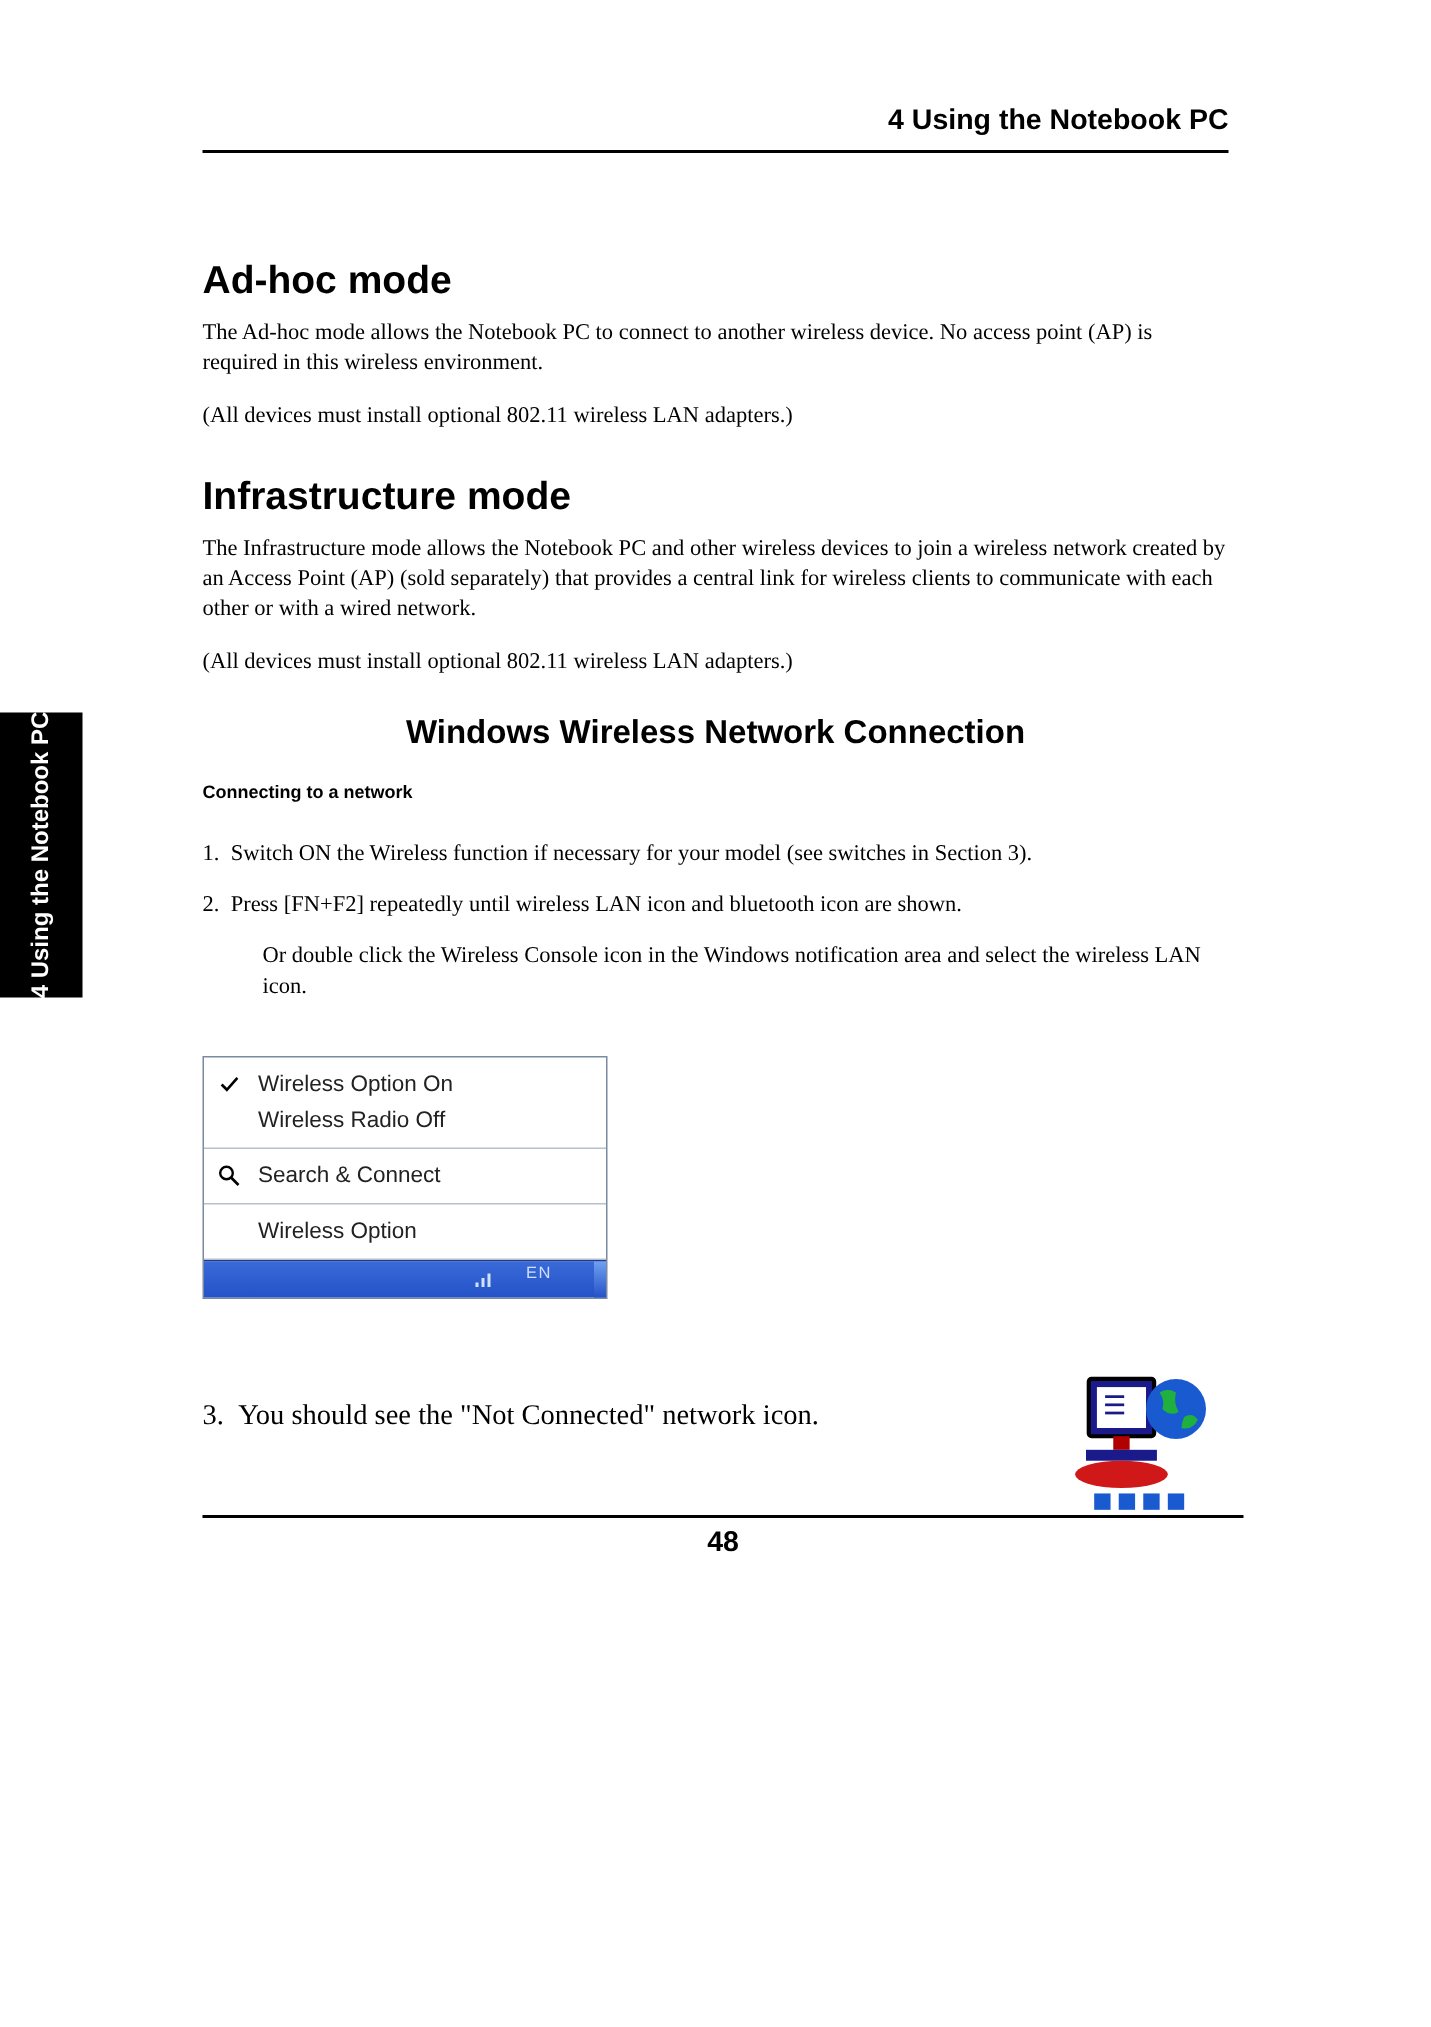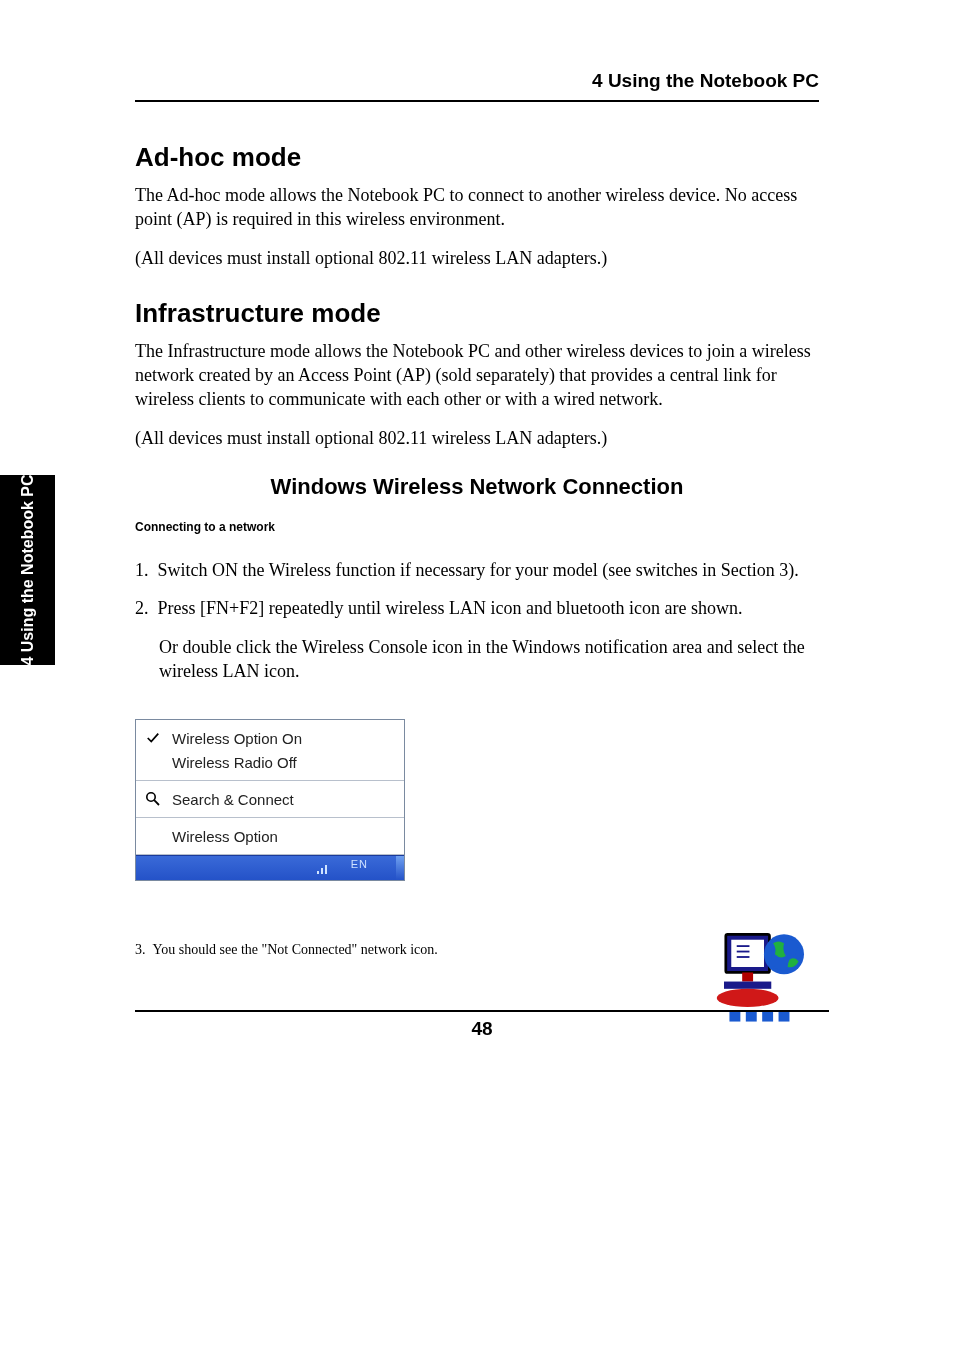--- a/index.html
+++ b/index.html
@@ -50,30 +50,30 @@
     position: absolute;
     left: 50%;
     top: 50%;
     transform: translate(-50%, -50%) rotate(-90deg);
     white-space: nowrap;
   }
   .content {
     position: absolute;
     left: 135px;
     right: 135px;
-    top: 114px;
+    top: 143px;
   }
   .h2 {
     font-family: Arial, Helvetica, sans-serif;
     font-size: 26px;
     font-weight: bold;
     margin: 28px 0 10px 0;
   }
   .body-text {
-    font-size: 18px;
+    font-size: 15px;
     line-height: 1.35;
     margin: 0 0 14px 0;
   }
   .h3 {
     font-family: Arial, Helvetica, sans-serif;
     font-size: 22px;
     font-weight: bold;
     margin: 24px 0 8px 0;
     text-align: center;
   }
@@ -154,21 +154,21 @@
     height: 12px;
   }
   .icon-row {
     display: flex;
     align-items: flex-start;
     gap: 18px;
     margin-top: 6px;
   }
   .icon-row .txt {
     flex: 1;
-    font-size: 14px;
+    font-size: 19px;
     line-height: 1.35;
   }
   .wlan-icon {
     width: 110px;
     flex-shrink: 0;
     text-align: center;
   }
   .footer-area {
     position: absolute;
     left: 135px;
@@ -214,21 +214,21 @@
 
     <p class="body-text">
       1.&nbsp;&nbsp;<span>Switch ON the Wireless function if necessary for your model (see switches in Section 3).</span>
     </p>
 
     <div class="two-col">
       <div class="left">
         <p class="body-text">
           2.&nbsp;&nbsp;<span>Press [FN+F2] repeatedly until wireless LAN icon and bluetooth icon are shown.</span>
         </p>
-        <p class="body-text" style="margin-left:24px">Or double click the Wireless Console icon in the Windows notification area and select the wireless LAN icon.</p>
+        <p class="body-text" style="margin-left:40px">Or double click the Wireless Console icon in the Windows notification area and select the wireless LAN icon.</p>
       </div>
       <div>
         <div class="context-menu">
           <div class="sect">
             <div class="item">
               <span class="icon-slot check-icon">
                 <svg viewBox="0 0 16 16">
                     <path d="M2 8 L6 12 L14 3" stroke="#000" stroke-width="2" fill="none"></path>
                   </svg>
               </span>

